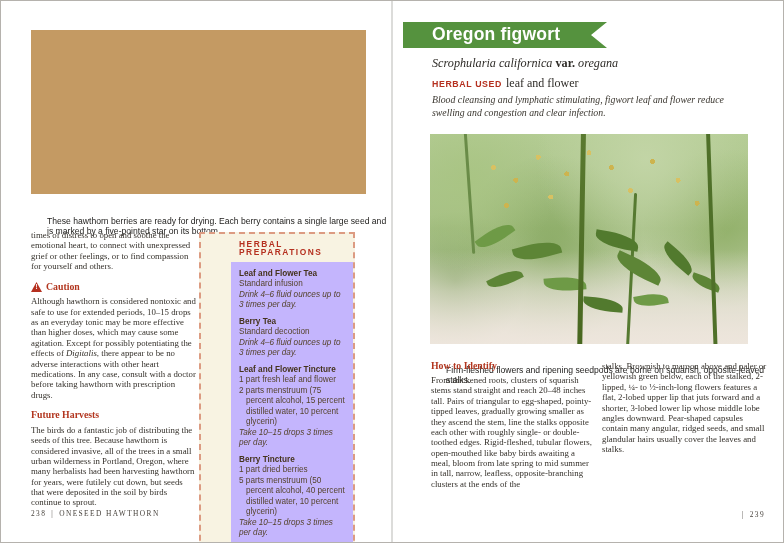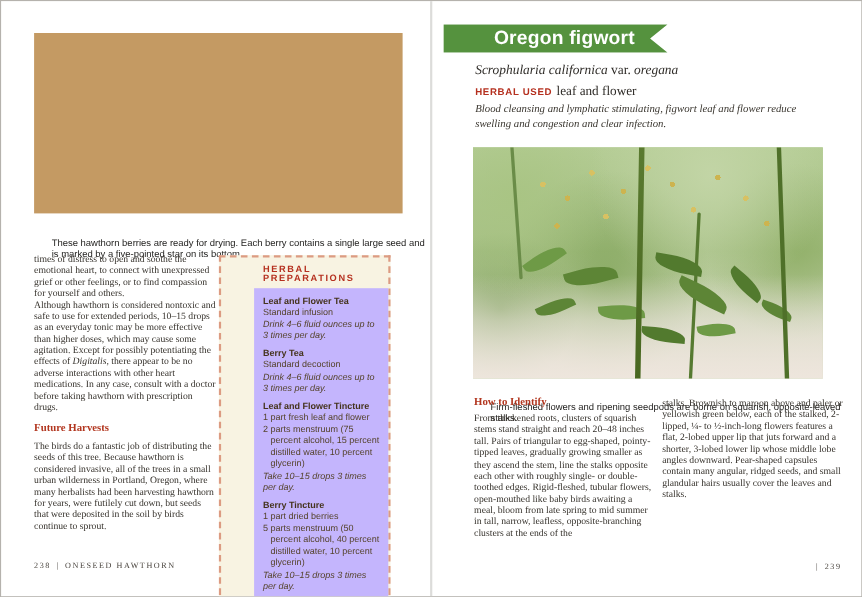--- a/index.html
+++ b/index.html
@@ -89,24 +89,24 @@
   .prep-dose { font:italic 8.2px/1.28 "Liberation Sans", sans-serif; color:#55432c; }
 
   .footer-left { left:30px; top:509px; }
 
   
   .ribbon {
     left:402px; top:21px; width:204px; height:26px; background:#55923e;
     clip-path:polygon(0 0, 100% 0, calc(100% - 16px) 50%, 100% 100%, 0 100%);
     display:flex; align-items:center;
   }
-  .ribbon-label { color:#fff; font:bold 17.5px/1 "Liberation Sans", sans-serif; padding-left:46px; letter-spacing:.2px; }
+  .ribbon-label { color:#fff; font:bold 17.5px/1 "Liberation Sans", sans-serif; padding-left:29px; letter-spacing:.2px; }
 
   .species-line { left:431px; top:56px; margin:0; font:italic 12.2px/1.1 "Liberation Serif", serif; color:#2f2c28; }
-  .var-roman { font-style:normal; }
+  .var-roman { font-style:normal;font-weight:bold; }
   .parts-line { left:431px; top:72px; margin:0; }
   .parts-label { font:bold 8.8px/1 "Liberation Sans", sans-serif; color:#b5301f; letter-spacing:.6px; }
   .parts-value { font:12px/1 "Liberation Serif", serif; color:#2f2c28; }
   .intro-italic { left:431px; top:93px; width:318px; margin:0; font:italic 9.8px/1.3 "Liberation Serif", serif; color:#3a362f; }
 
   .figwort-photo {
     left:429px; top:133px; width:318px; height:210px; margin:0; overflow:hidden;
     background:
       radial-gradient(circle 2.5px at 20% 16%, #d8c162 99%, rgba(216,193,98,0) 101%),
       radial-gradient(circle 2.5px at 27% 22%, #cdb44f 99%, rgba(205,180,79,0) 101%),
@@ -161,20 +161,26 @@
   <div class="gutter"></div>
 
   <section>
     <figure class="abs berry-photo"></figure>
 
     <p class="abs caption cap-left">These hawthorn berries are ready for drying. Each berry contains a single large seed and is marked by a five-pointed star on its bottom.</p>
 
     <div class="abs col-left-text">
       <p class="serif">times of distress to open and soothe the emotional heart, to connect with unexpressed grief or other feelings, or to find compassion for yourself and others.</p>
 
+      <h3 class="red-heading caution-heading">
+        <span class="warn-tri">
+            <span class="warn-bang">!</span>
+          </span>
+        <span>Caution</span>
+      </h3>
       <p class="serif"><span>Although hawthorn is considered nontoxic and safe to use for extended periods, 10–15 drops as an everyday tonic may be more effective than higher doses, which may cause some agitation. Except for possibly potentiating the effects of </span><i>Digitalis</i><span>, there appear to be no adverse interactions with other heart medications. In any case, consult with a doctor before taking hawthorn with prescription drugs.</span></p>
 
       <h3 class="red-heading">Future Harvests</h3>
       <p class="serif">The birds do a fantastic job of distributing the seeds of this tree. Because hawthorn is considered invasive, all of the trees in a small urban wilderness in Portland, Oregon, where many herbalists had been harvesting hawthorn for years, were futilely cut down, but seeds that were deposited in the soil by birds continue to sprout.</p>
     </div>
 
     <aside class="abs prep-box">
       <div class="prep-header">
         <h4 class="prep-title">HERBAL PREPARATIONS</h4>
       </div>

